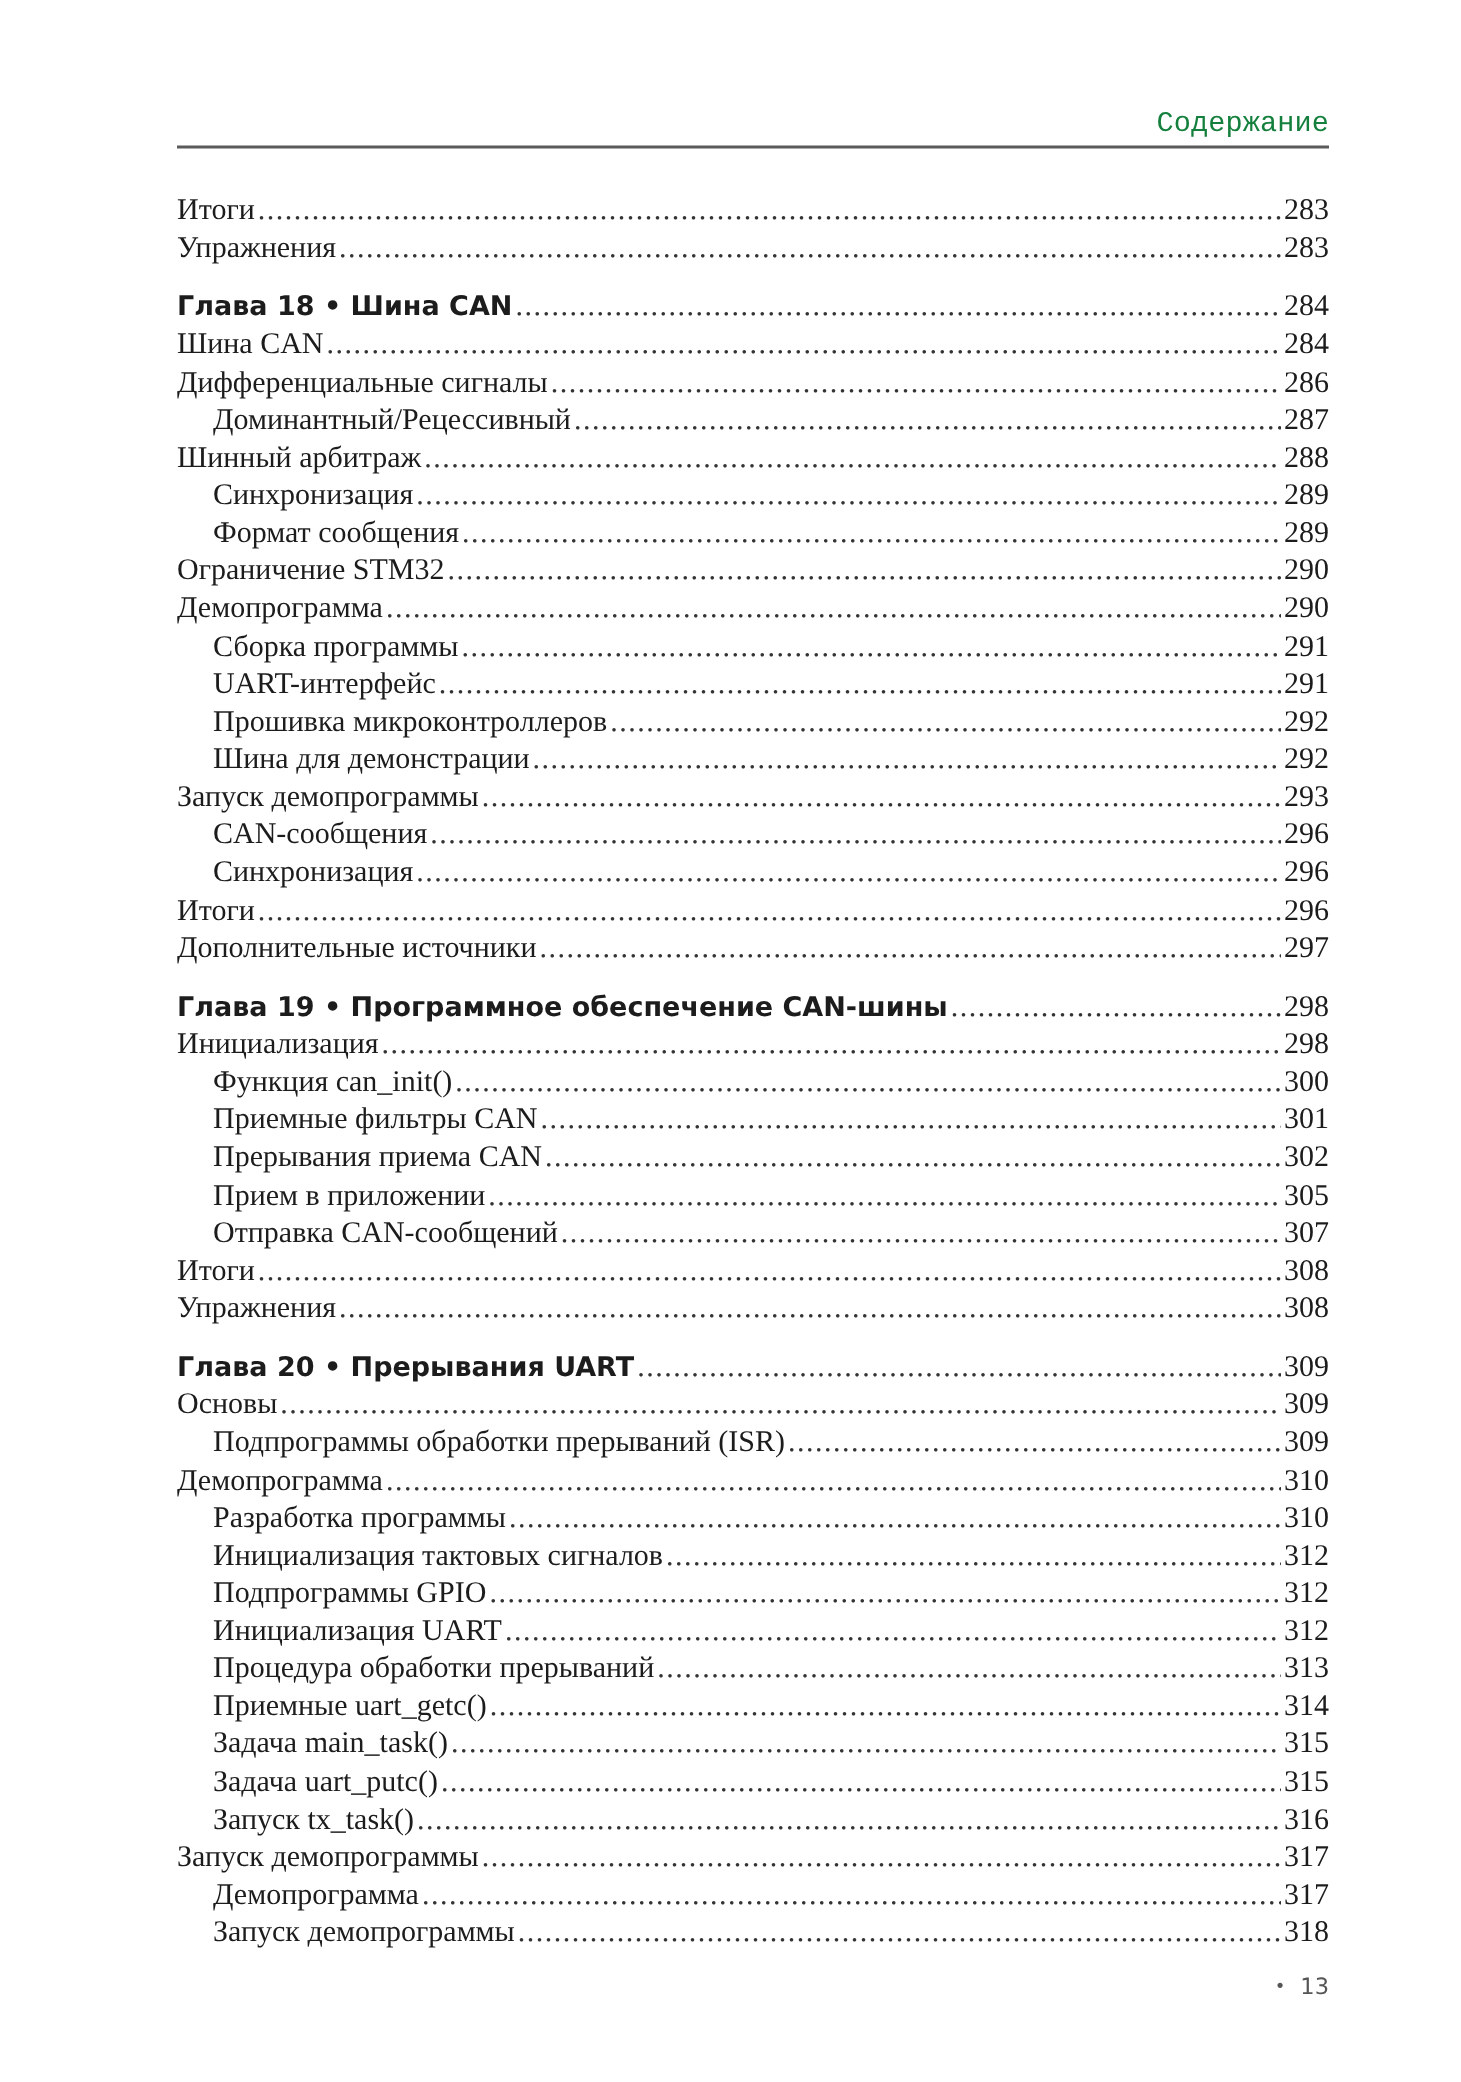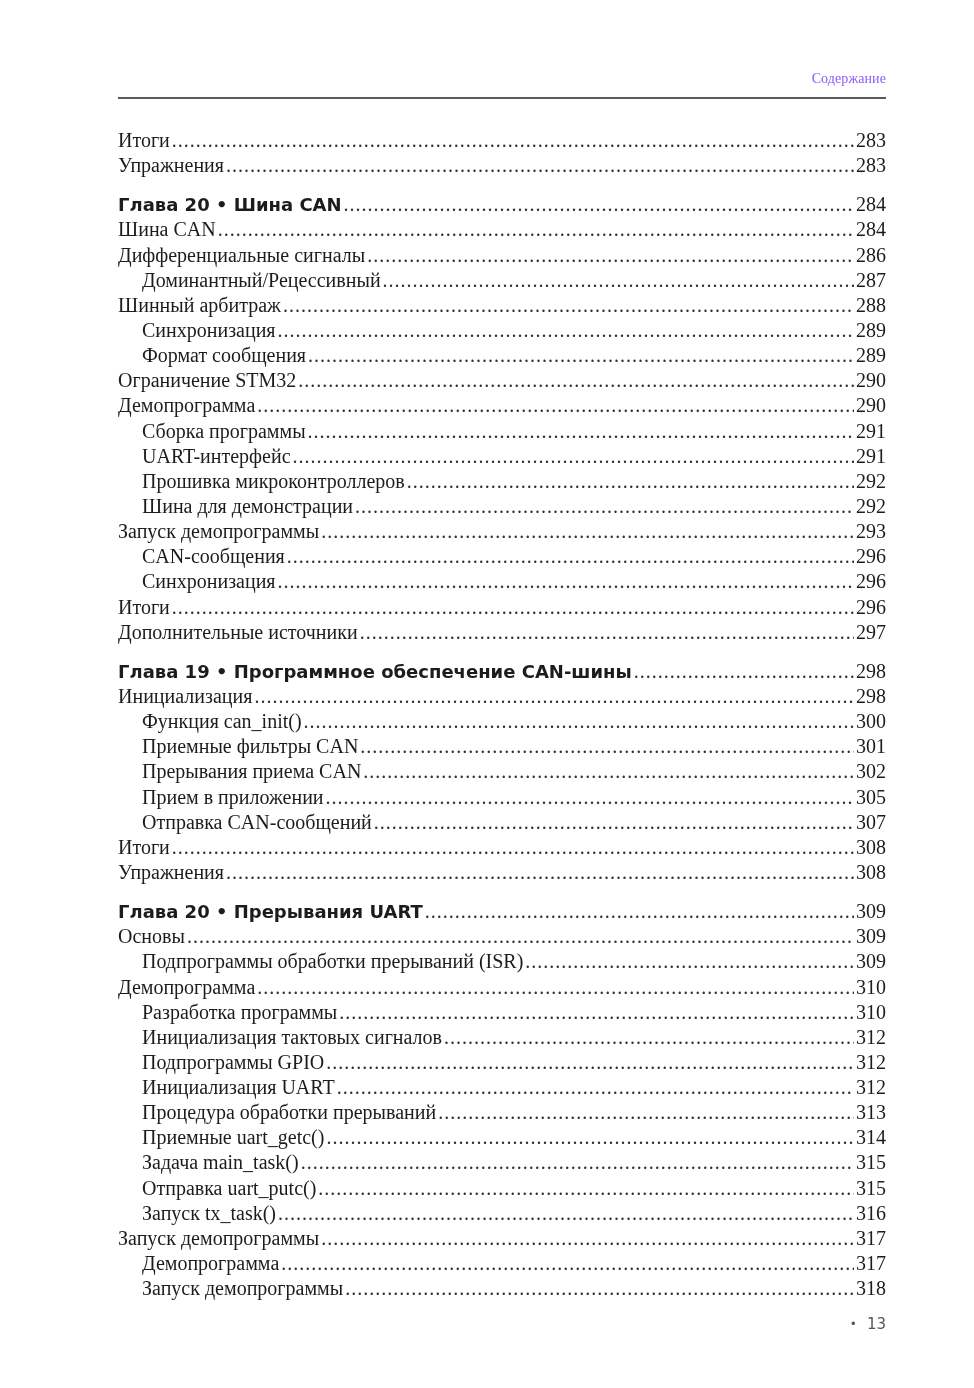--- a/index.html
+++ b/index.html
@@ -1,20 +1,20 @@
 <!DOCTYPE html>
 <html><head>
 <meta charset="utf-8">
 <style>
   html, body { margin: 0; padding: 0; background: #ffffff; }
   body { width: 974px; height: 1388px; position: relative; overflow: hidden; }
   .page { position: absolute; left: 118px; top: 0; width: 768px; }
   .running-head {
     position: absolute; right: 0; top: 71px;
-    font-family: Liberation Serif, serif; font-size: 14px; color: #8b5cf6;
+    font-family: Liberation Mono, monospace; font-size: 19px; color: #15803d;
     letter-spacing: 0.1px;
   }
   .head-rule {
     position: absolute; left: 0; top: 97px; width: 768px; height: 2px; background: #5a5a5a;
   }
   .toc { position: absolute; left: 0; top: 128px; width: 768px; }
   .entry {
     display: flex; align-items: baseline; height: 25.15px; line-height: 25.15px;
     font-family: "Liberation Serif", serif; font-size: 20px; color: #1c1c1c;
     white-space: nowrap;
@@ -53,21 +53,21 @@
         <span class="title">Итоги</span>
         <span class="leader"></span>
         <span class="page-num">283</span>
       </div>
       <div class="entry level-1">
         <span class="title">Упражнения</span>
         <span class="leader"></span>
         <span class="page-num">283</span>
       </div>
       <div class="entry chapter">
-        <span class="title">Глава 20  •  Шина CAN</span>
+        <span class="title">Глава 18  •  Шина CAN</span>
         <span class="leader"></span>
         <span class="page-num">284</span>
       </div>
       <div class="entry level-1">
         <span class="title">Шина CAN</span>
         <span class="leader"></span>
         <span class="page-num">284</span>
       </div>
       <div class="entry level-1">
         <span class="title">Дифференциальные сигналы</span>
@@ -243,21 +243,21 @@
         <span class="title">Приемные uart_getc()</span>
         <span class="leader"></span>
         <span class="page-num">314</span>
       </div>
       <div class="entry level-2">
         <span class="title">Задача main_task()</span>
         <span class="leader"></span>
         <span class="page-num">315</span>
       </div>
       <div class="entry level-2">
-        <span class="title">Отправка uart_putc()</span>
+        <span class="title">Задача uart_putc()</span>
         <span class="leader"></span>
         <span class="page-num">315</span>
       </div>
       <div class="entry level-2">
         <span class="title">Запуск tx_task()</span>
         <span class="leader"></span>
         <span class="page-num">316</span>
       </div>
       <div class="entry level-1">
         <span class="title">Запуск демопрограммы</span>

